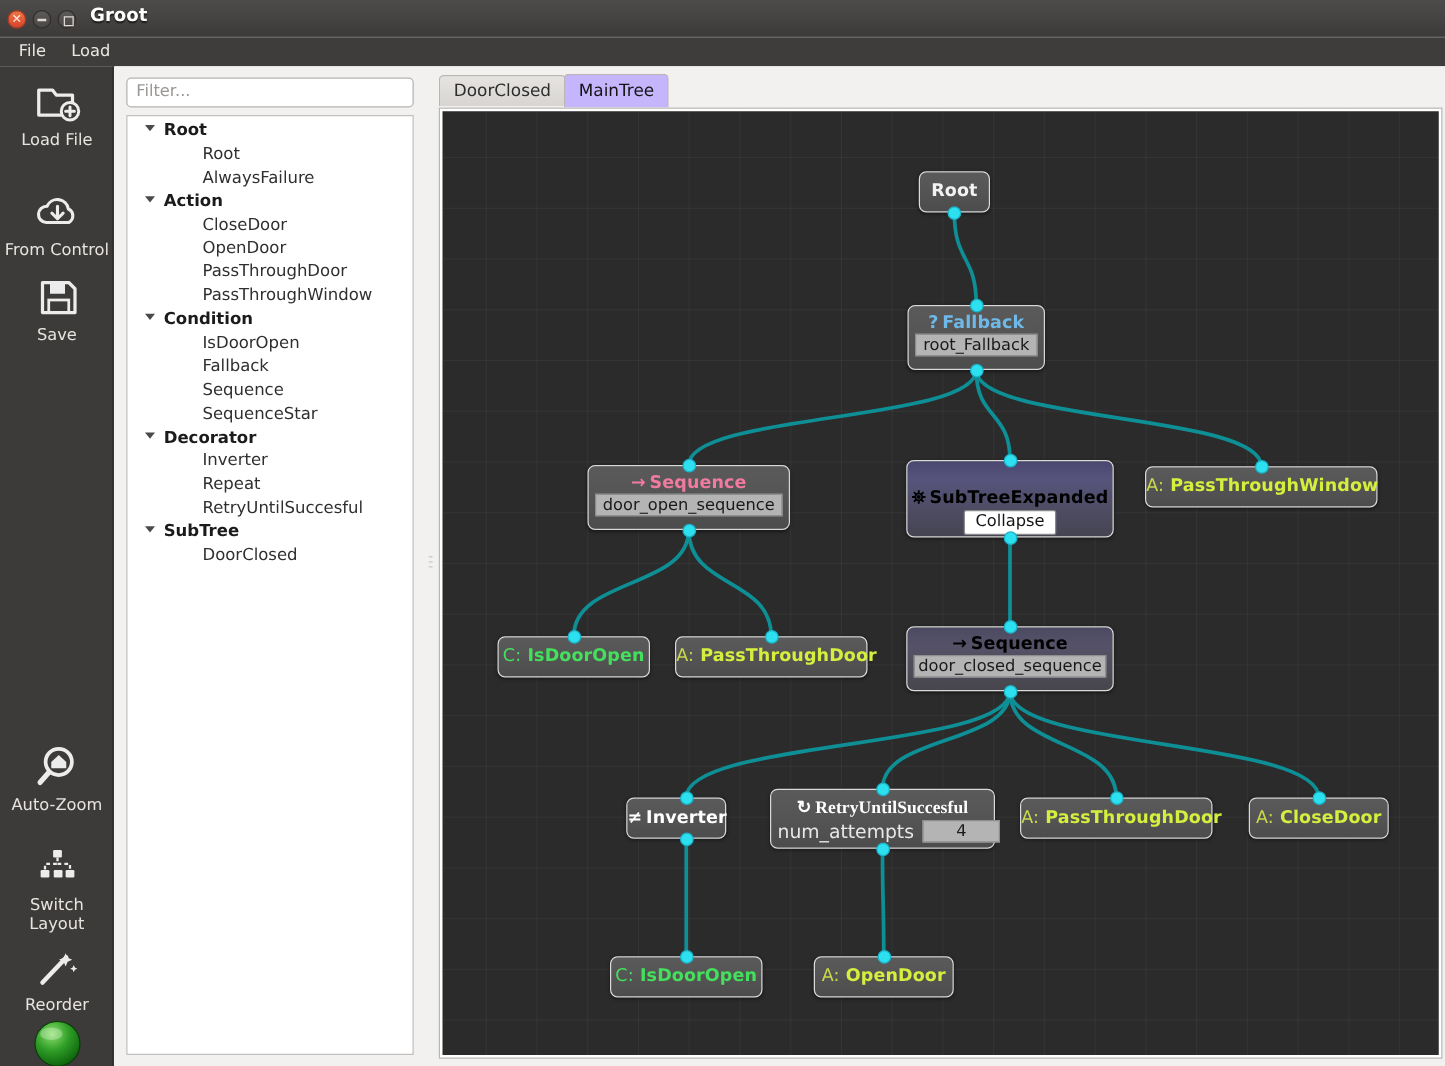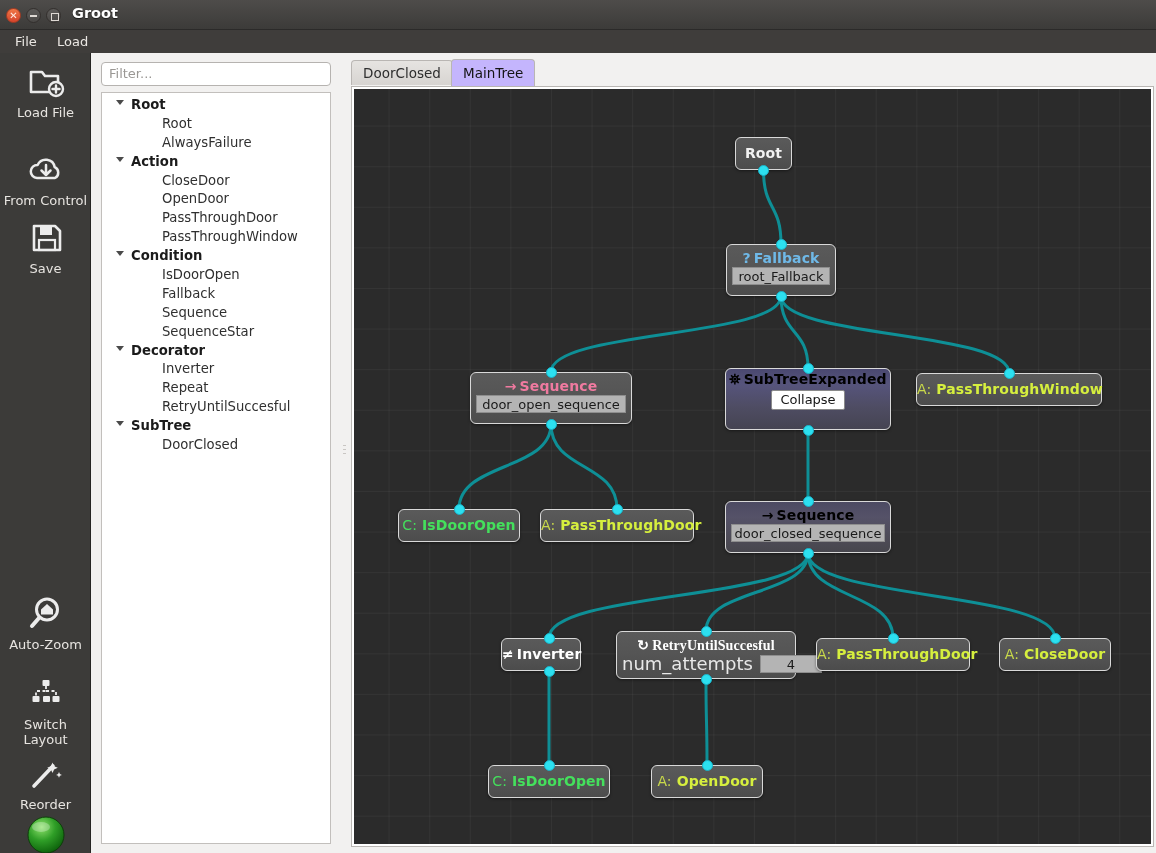--- a/index.html
+++ b/index.html
@@ -154,21 +154,21 @@
   }
   .node .param {
     margin: 1px 5px 4px 5px; height:18px; line-height:18px;
     background:#b4b4b4; color:#1a1a1a; font-size:13px; text-align:center;
     border:1px solid #8e8e8e; white-space:nowrap; overflow:hidden;
   }
   .node .paramrow {
     margin: 1px 5px 4px 5px; height:18px; display:flex; align-items:stretch;
   }
   .node .paramrow .pname {
-    color:#e8e8e8; font-size:18px; line-height:18px; padding-right:7px; white-space:nowrap;
+    color:#e8e8e8; font-size:15px; line-height:18px; padding-right:7px; white-space:nowrap;
   }
   .node .paramrow .pval {
     flex:1; background:#b4b4b4; color:#1a1a1a; font-size:13px; line-height:17px;
     text-align:center; border:1px solid #8e8e8e; min-width:62px;
   }
   .node .btn {
     margin: 2px auto 5px auto; display:block;
     background:#ffffff; color:#151515; font-size:13px; line-height:18px;
     border:1px solid #8a8a8a; border-radius:2px; padding:0 8px; width:fit-content;
     cursor:default;
@@ -402,21 +402,21 @@
           </div>
           <div class="port" style="left: 421.5px; top: 149.5px;"></div>
           <div class="port" style="left: 421.5px; top: 201.5px;"></div>
           <div class="node sequence" style="left: 116px; top: 283px; width: 162px; height: 52px;">
             <div class="hdr" style="padding-top: 5px;"><span class="glyph">→</span><span>Sequence</span></div>
             <div class="param">door_open_sequence</div>
           </div>
           <div class="port" style="left: 191.5px; top: 277.5px;"></div>
           <div class="port" style="left: 191.5px; top: 329.5px;"></div>
           <div class="node subtree" style="left: 371px; top: 279px; width: 166px; height: 62px;">
-            <div class="hdr" style="padding-top: 2px;"><span class="glyph">⛯</span><span>SubTreeExpanded</span></div>
+            <div class="hdr" style="padding-top: 21px;"><span class="glyph">⛯</span><span>SubTreeExpanded</span></div>
             <div class="btn">Collapse</div>
           </div>
           <div class="port" style="left: 448.5px; top: 273.5px;"></div>
           <div class="port" style="left: 448.5px; top: 335.5px;"></div>
           <div class="node action" style="left: 562px; top: 284px; width: 186px; height: 33px;">
             <div class="hdr" style="padding-top: 7px;"><span class="pfx">A:</span> <span>PassThroughWindow</span></div>
           </div>
           <div class="port" style="left: 649.5px; top: 278.5px;"></div>
           <div class="node cond" style="left: 44px; top: 420px; width: 122px; height: 33px;">
             <div class="hdr" style="padding-top: 7px;"><span class="pfx">C:</span> <span>IsDoorOpen</span></div>

